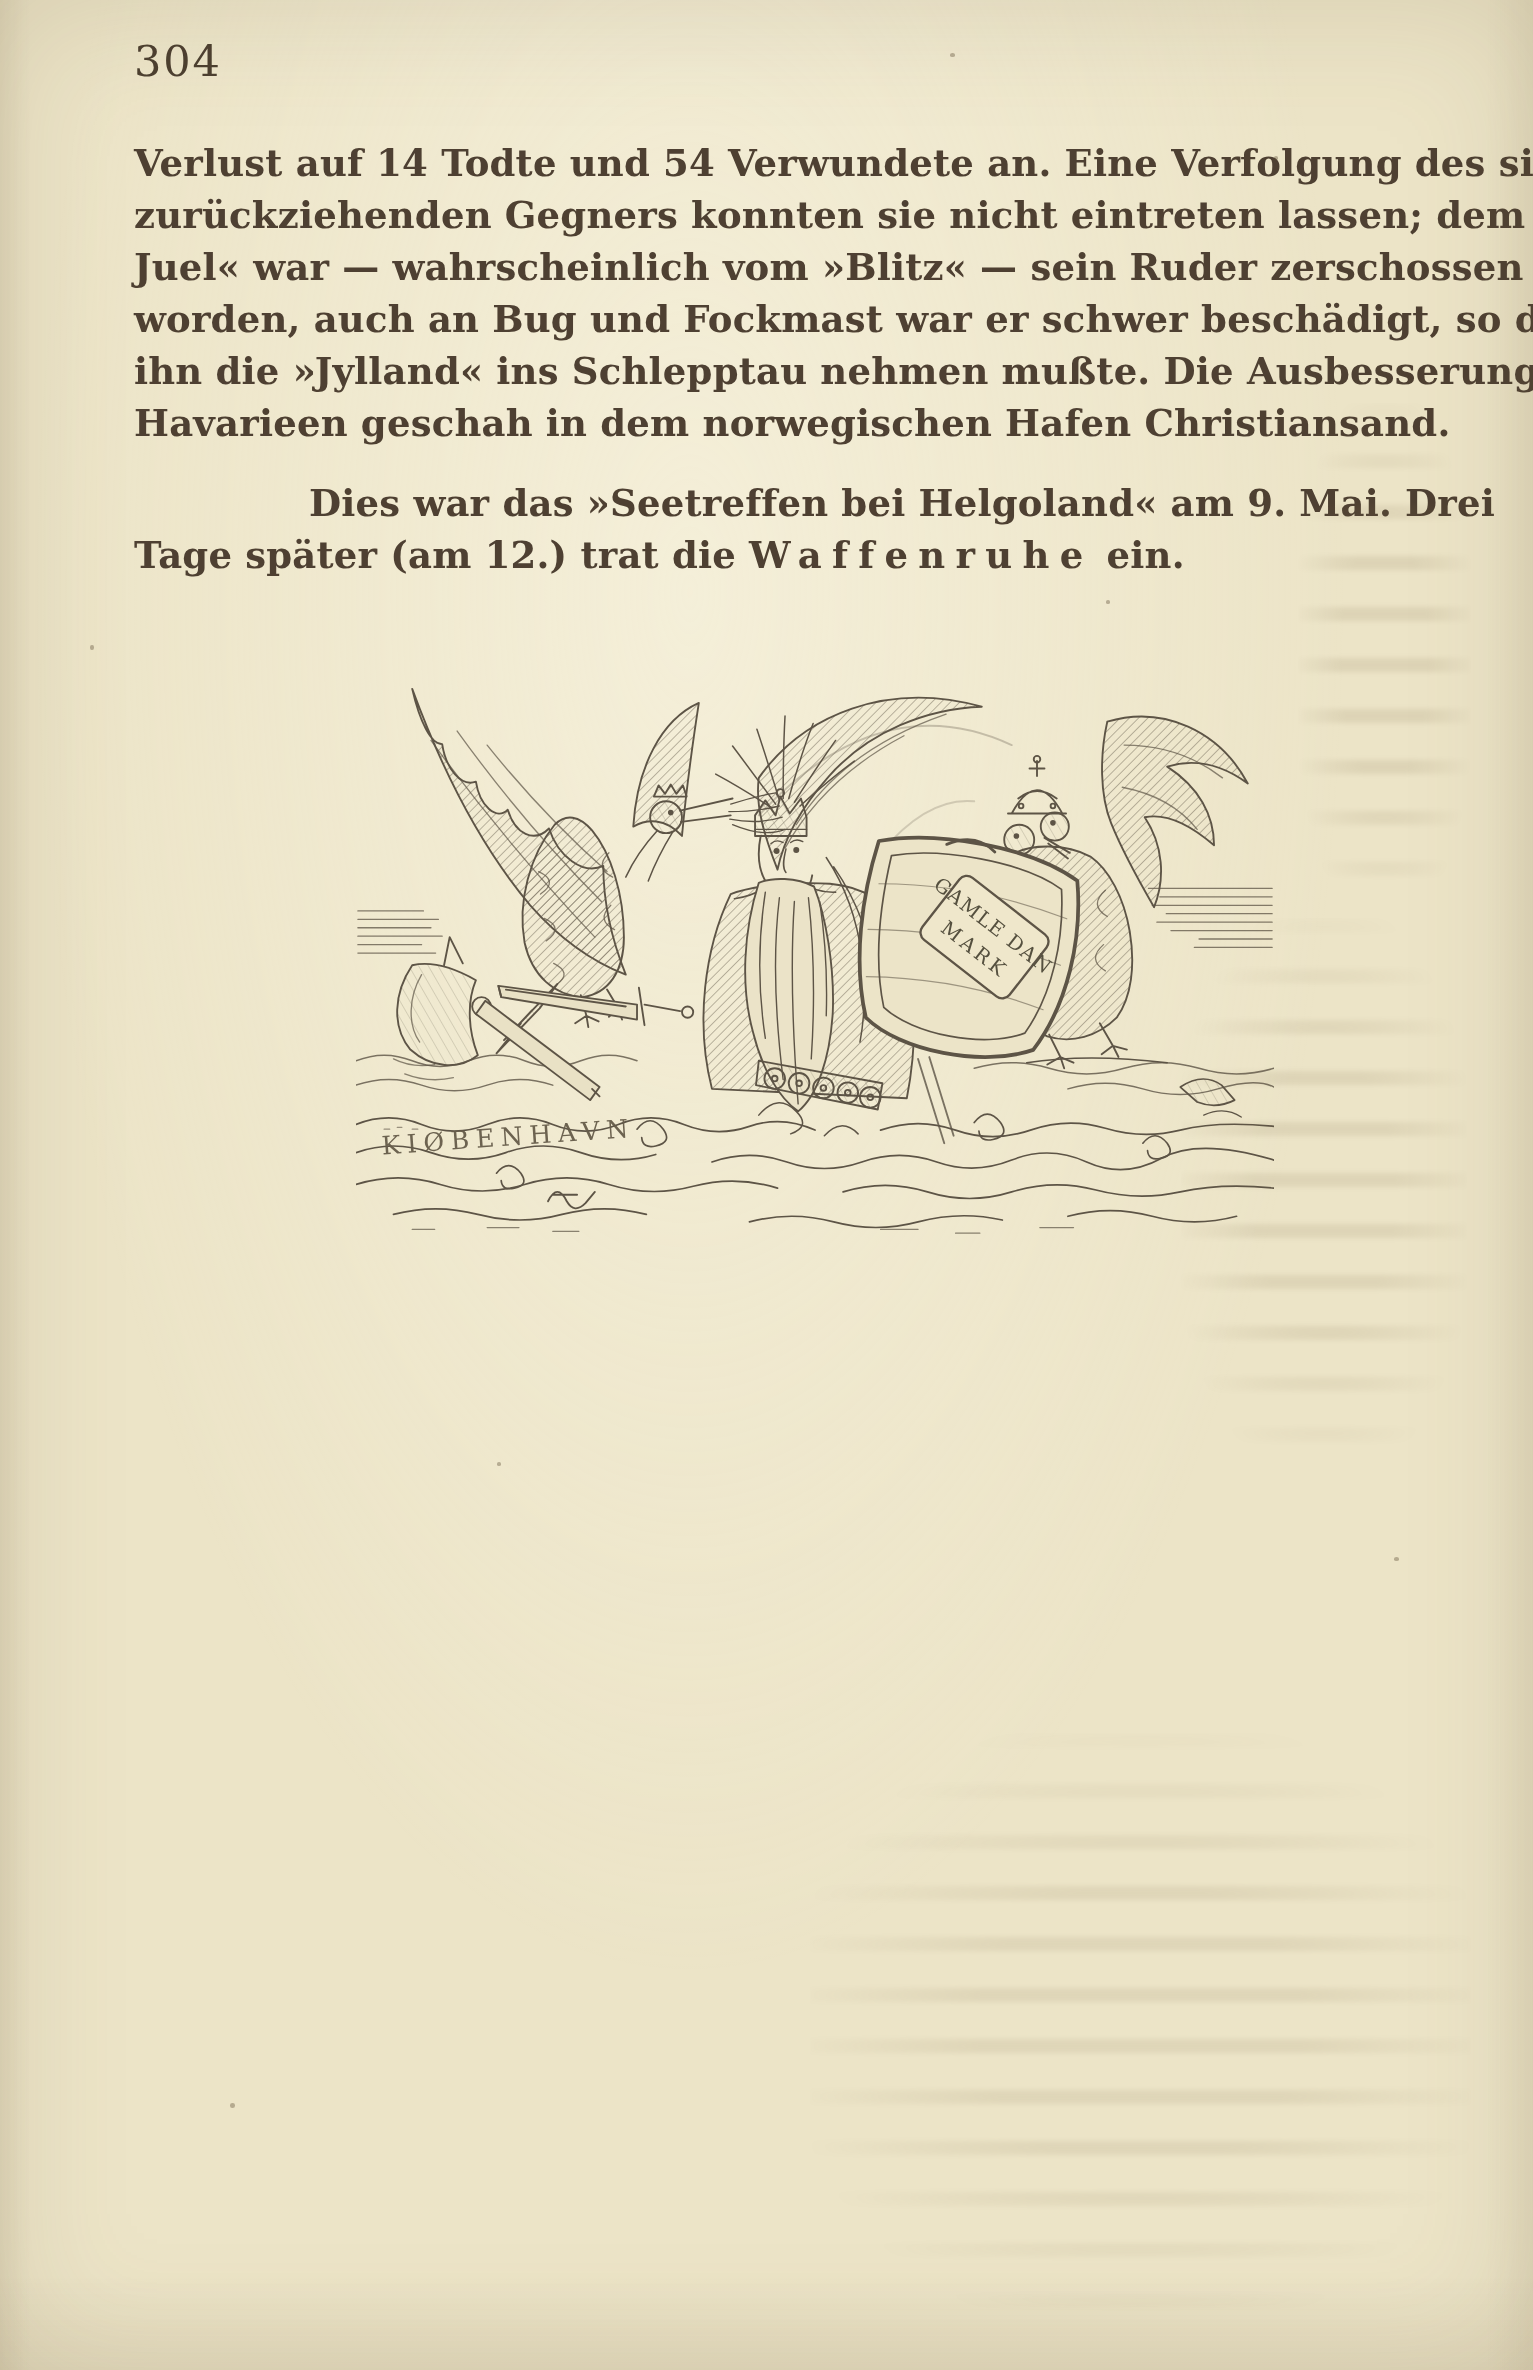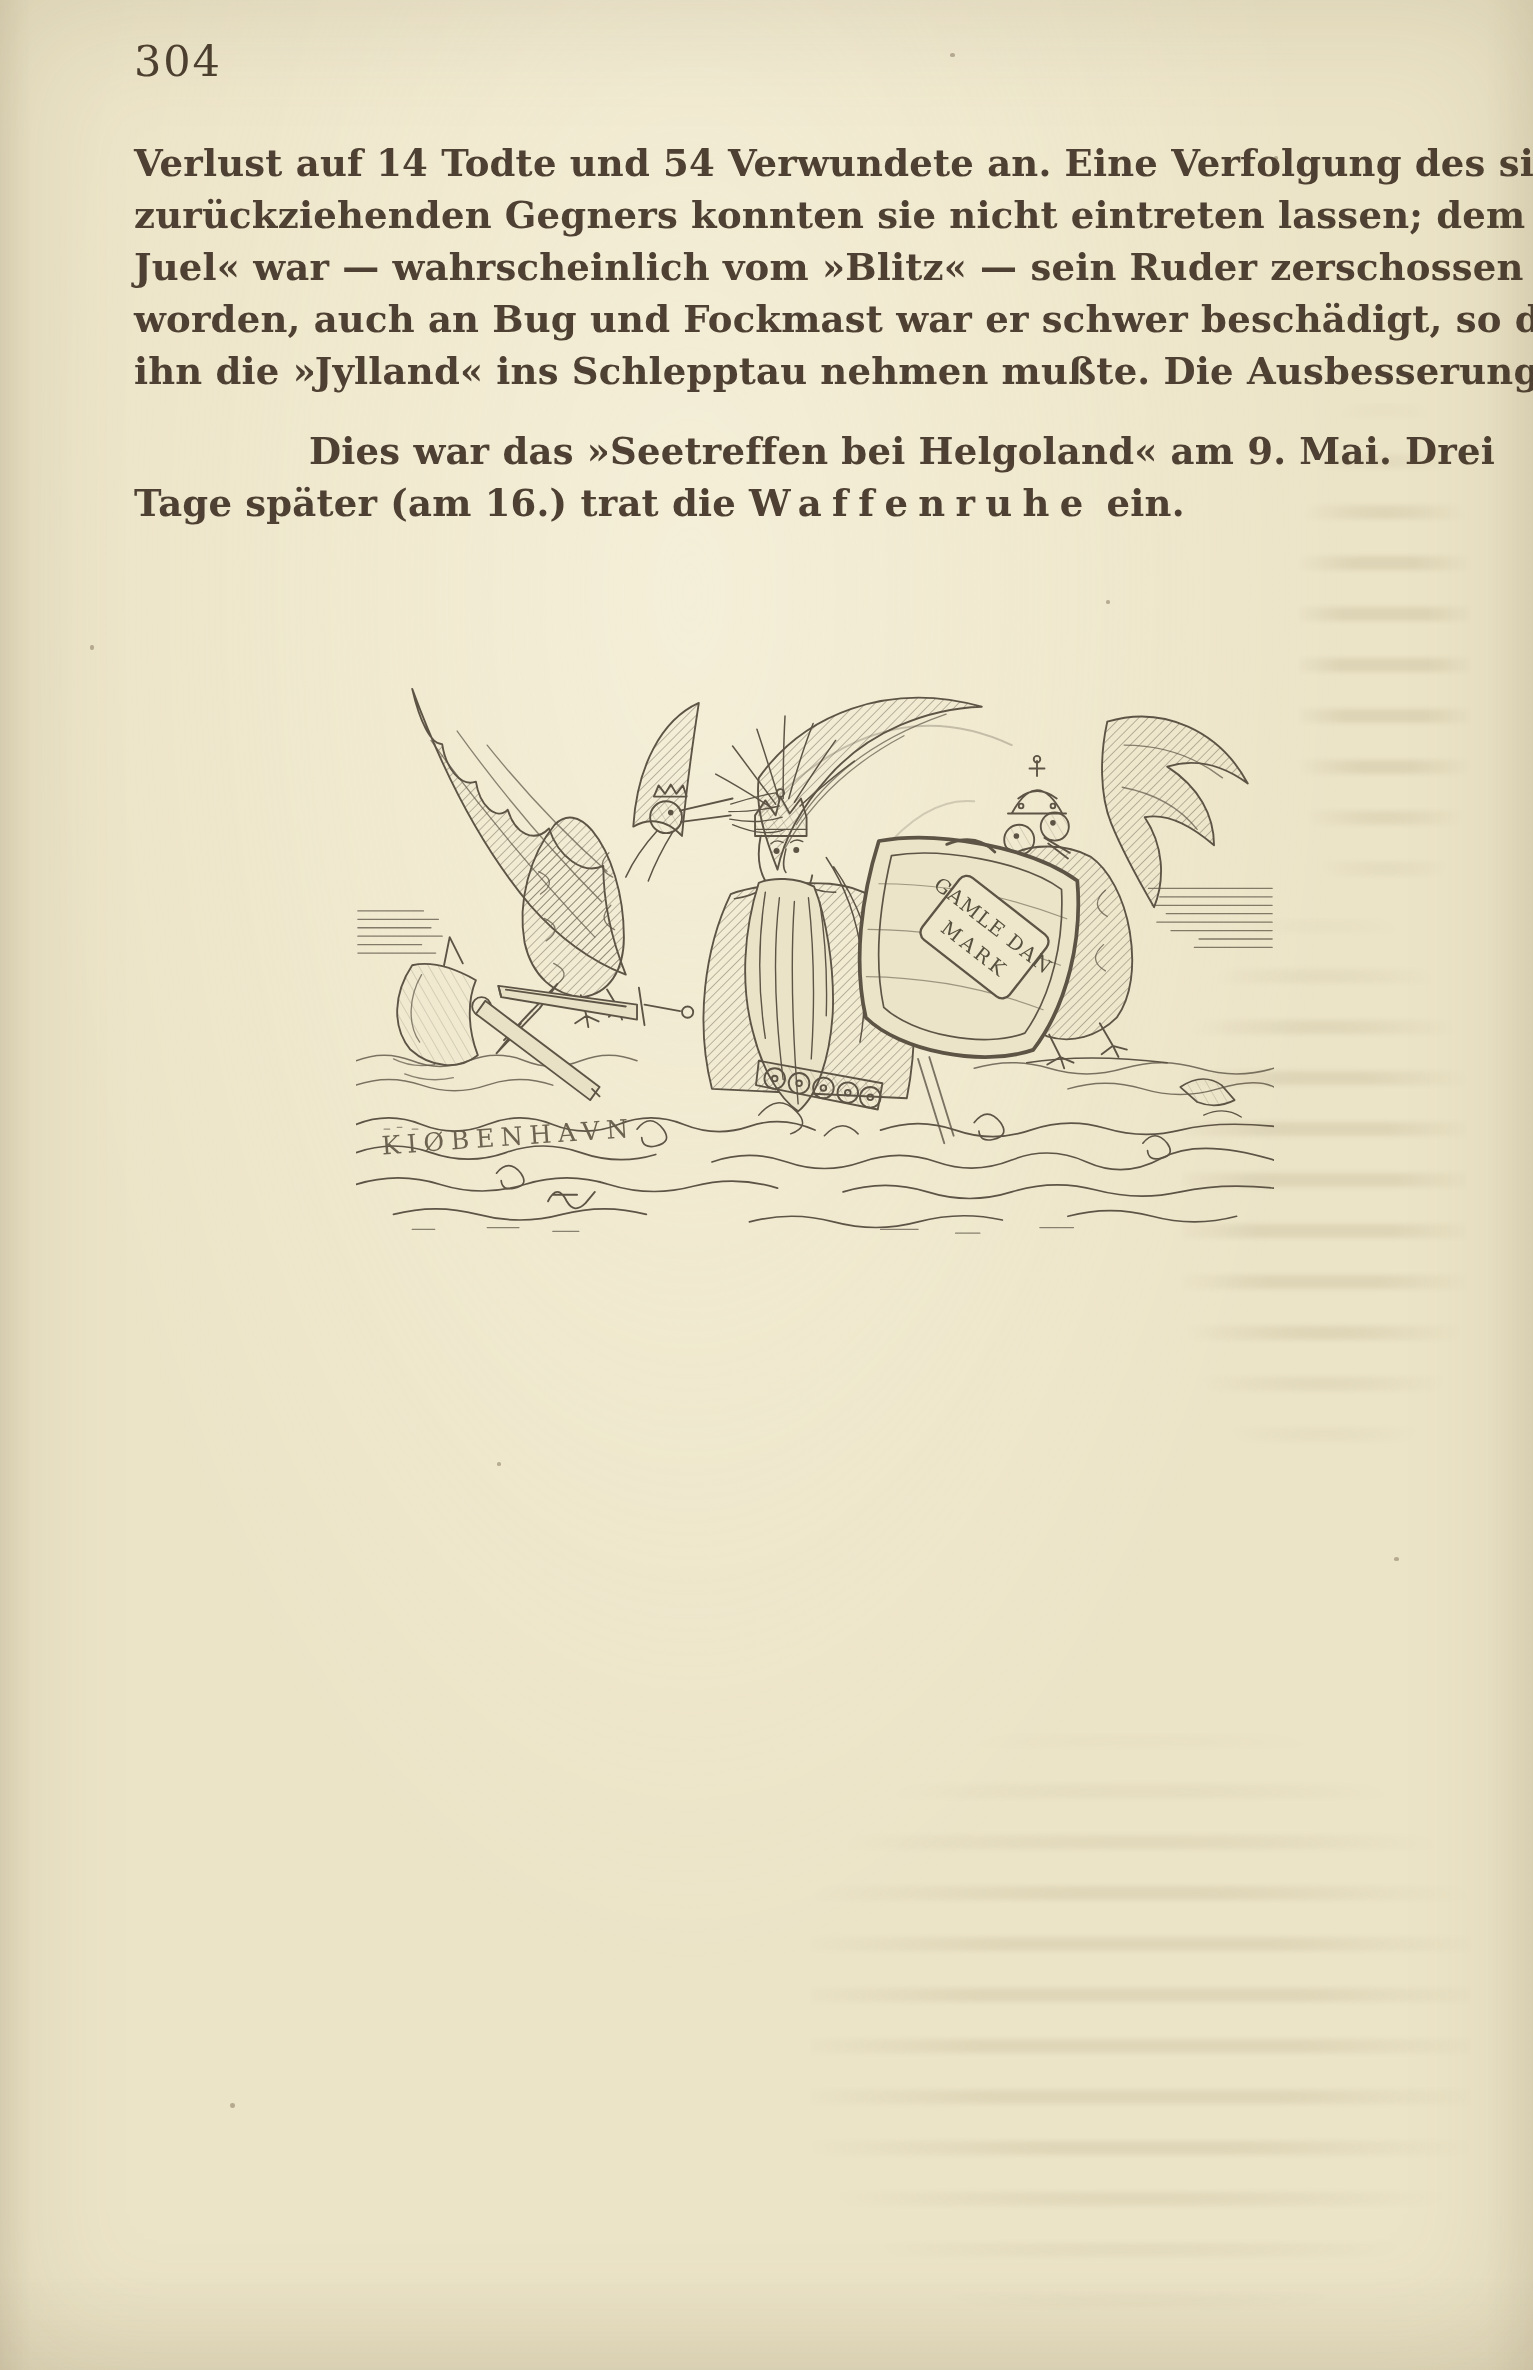--- a/index.html
+++ b/index.html
@@ -62,22 +62,23 @@
 <div class="page">
 
   <div class="page-number">304</div>
 
   <div class="text-block">
     <div class="tline">Verlust auf 14 Todte und 54 Verwundete an. Eine Verfolgung des sich</div>
     <div class="tline">zurückziehenden Gegners konnten sie nicht eintreten lassen; dem »Niels</div>
     <div class="tline">Juel« war — wahrscheinlich vom »Blitz« — sein Ruder zerschossen</div>
     <div class="tline">worden, auch an Bug und Fockmast war er schwer beschädigt, so daß</div>
     <div class="tline">ihn die »Jylland« ins Schlepptau nehmen mußte. Die Ausbesserung der</div>
+    <div class="tline end">Havarieen geschah in dem norwegischen Hafen Christiansand.</div>
     <div class="tline indent">Dies war das »Seetreffen bei Helgoland« am 9. Mai. Drei</div>
-    <div class="tline end"><span>Tage später (am 16.) trat die </span><span class="spaced">Waffenruhe</span><span> ein.</span></div>
+    <div class="tline end"><span>Tage später (am 12.) trat die </span><span class="spaced">Waffenruhe</span><span> ein.</span></div>
   </div>
 
   <svg class="illustration" viewBox="0 0 980 620" fill="none" stroke="currentColor" stroke-width="2" stroke-linecap="round" stroke-linejoin="round">
     <defs>
       <pattern id="h1" patternUnits="userSpaceOnUse" width="7" height="7" patternTransform="rotate(45)">
         <line x1="0" y1="0" x2="0" y2="7" stroke="#6a6152" stroke-width="1.4" opacity="0.65"></line>
       </pattern>
       <pattern id="h2" patternUnits="userSpaceOnUse" width="9" height="9" patternTransform="rotate(-30)">
         <line x1="0" y1="0" x2="0" y2="9" stroke="#6a6152" stroke-width="1.1" opacity="0.4"></line>
       </pattern>

